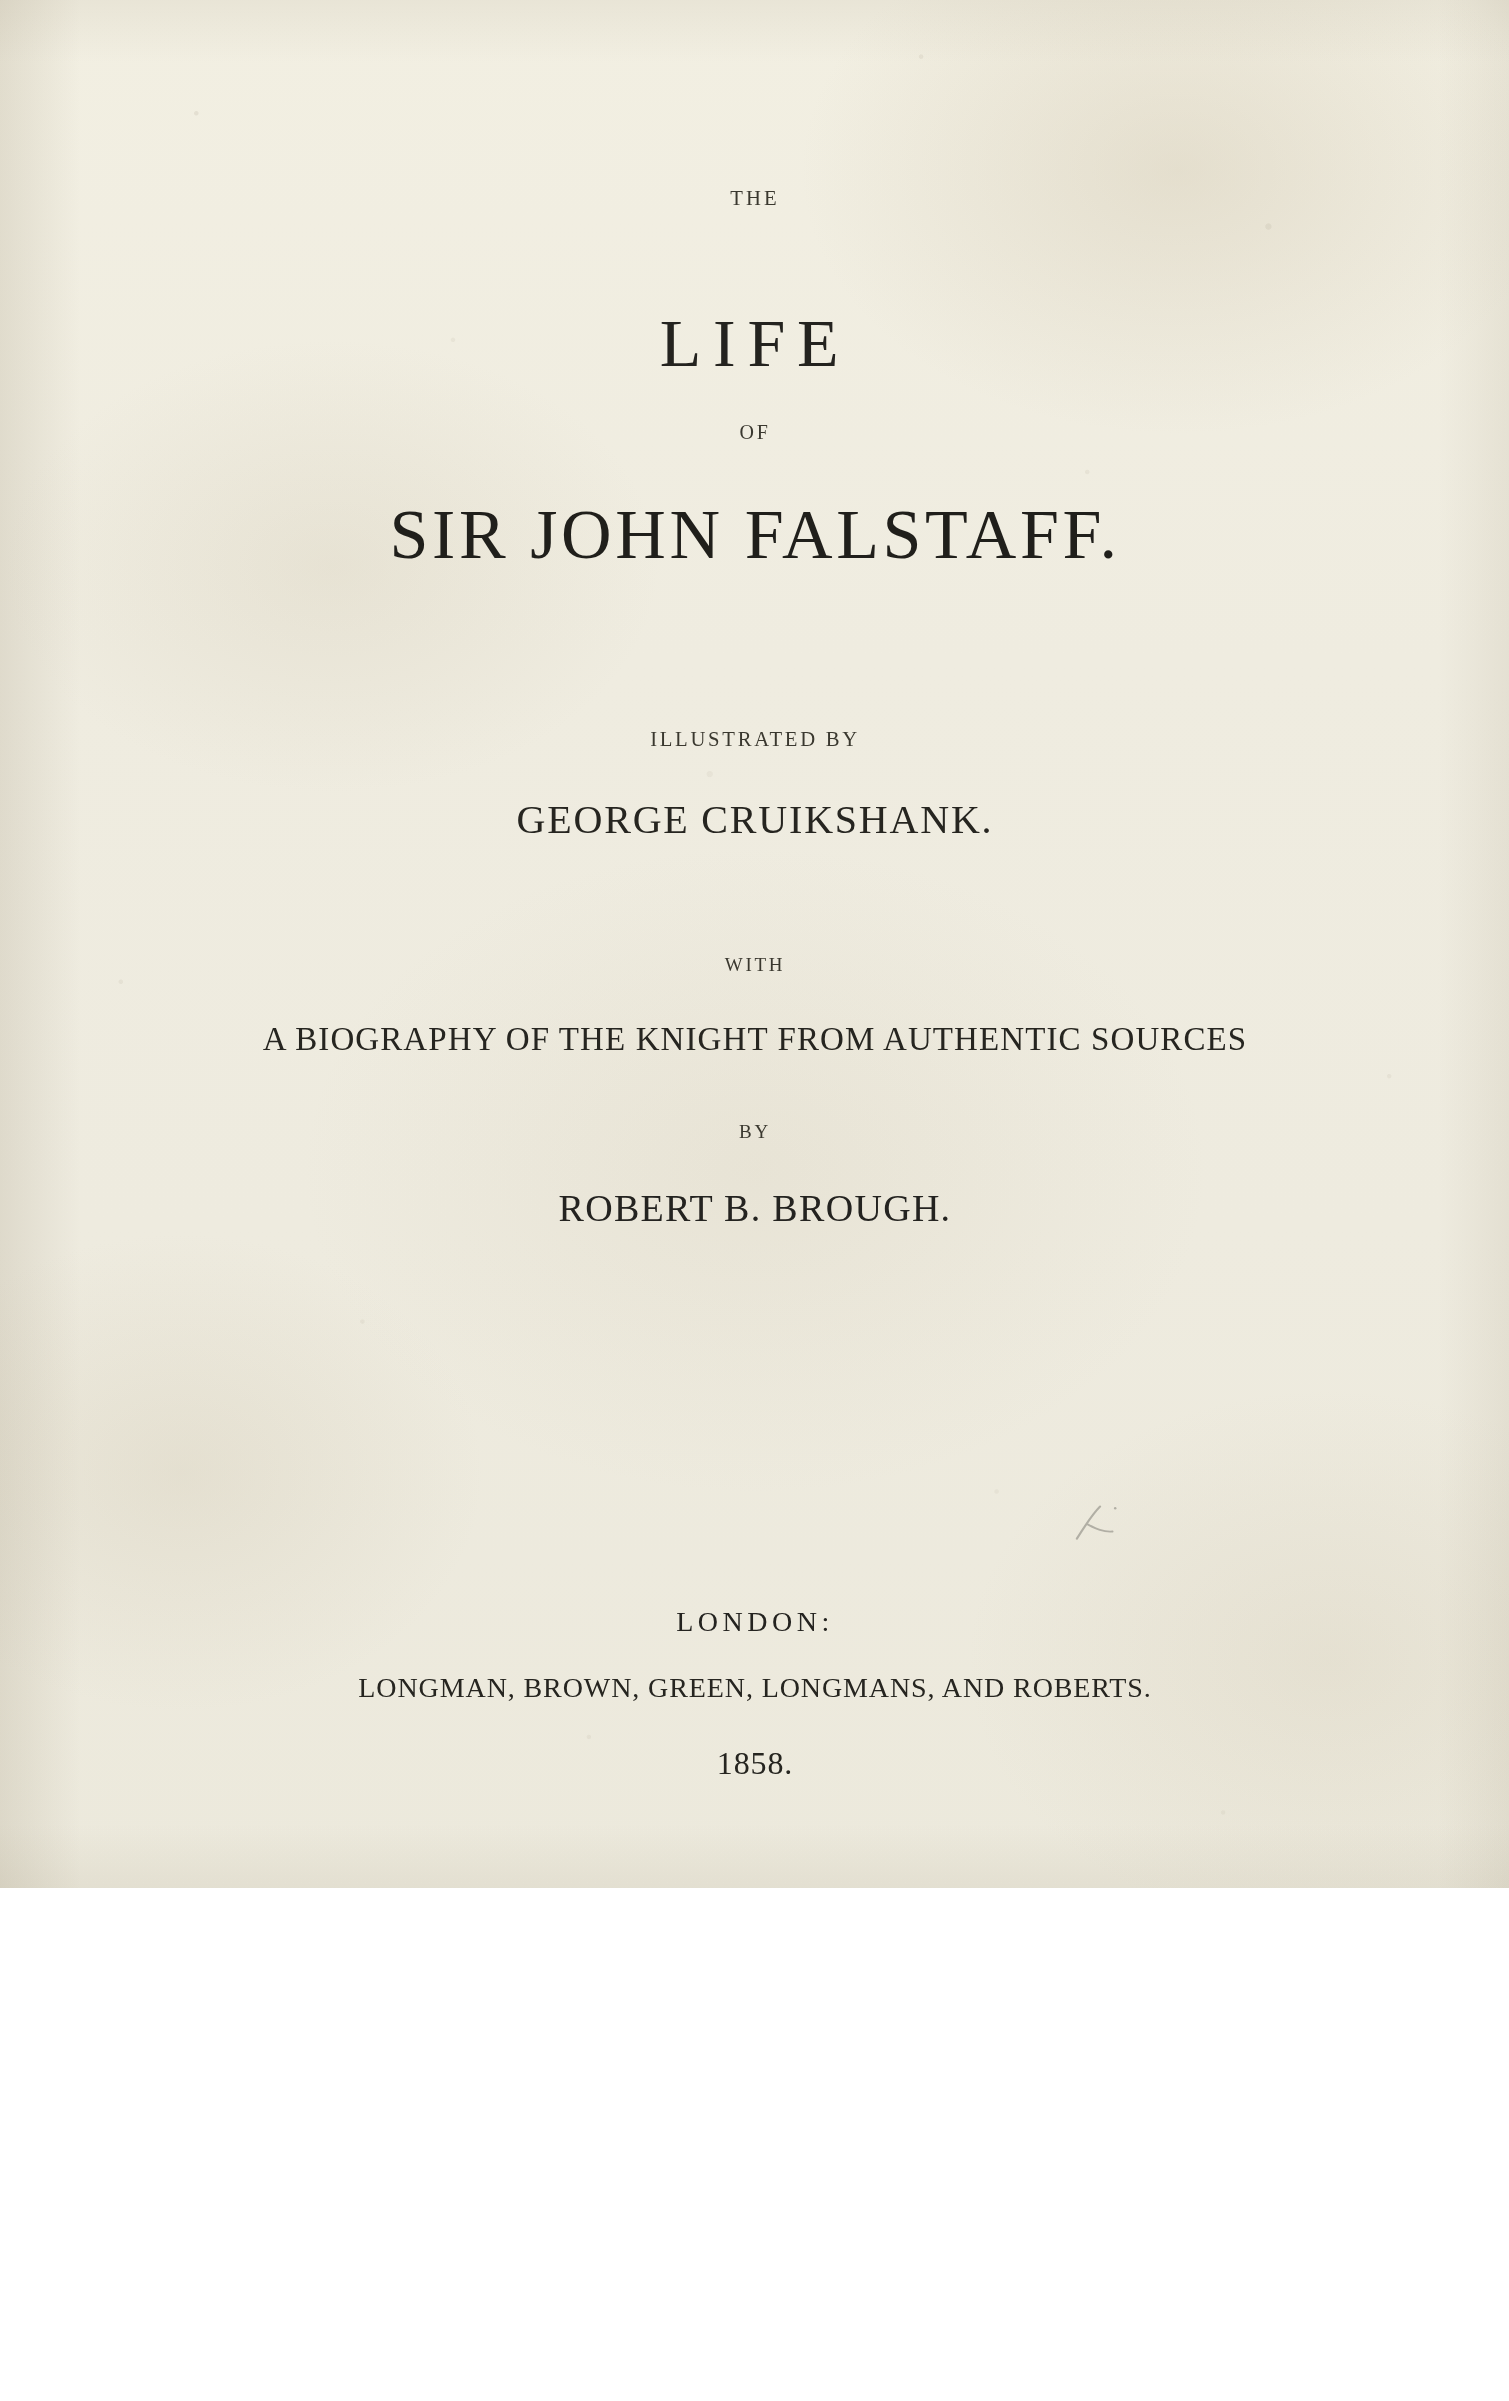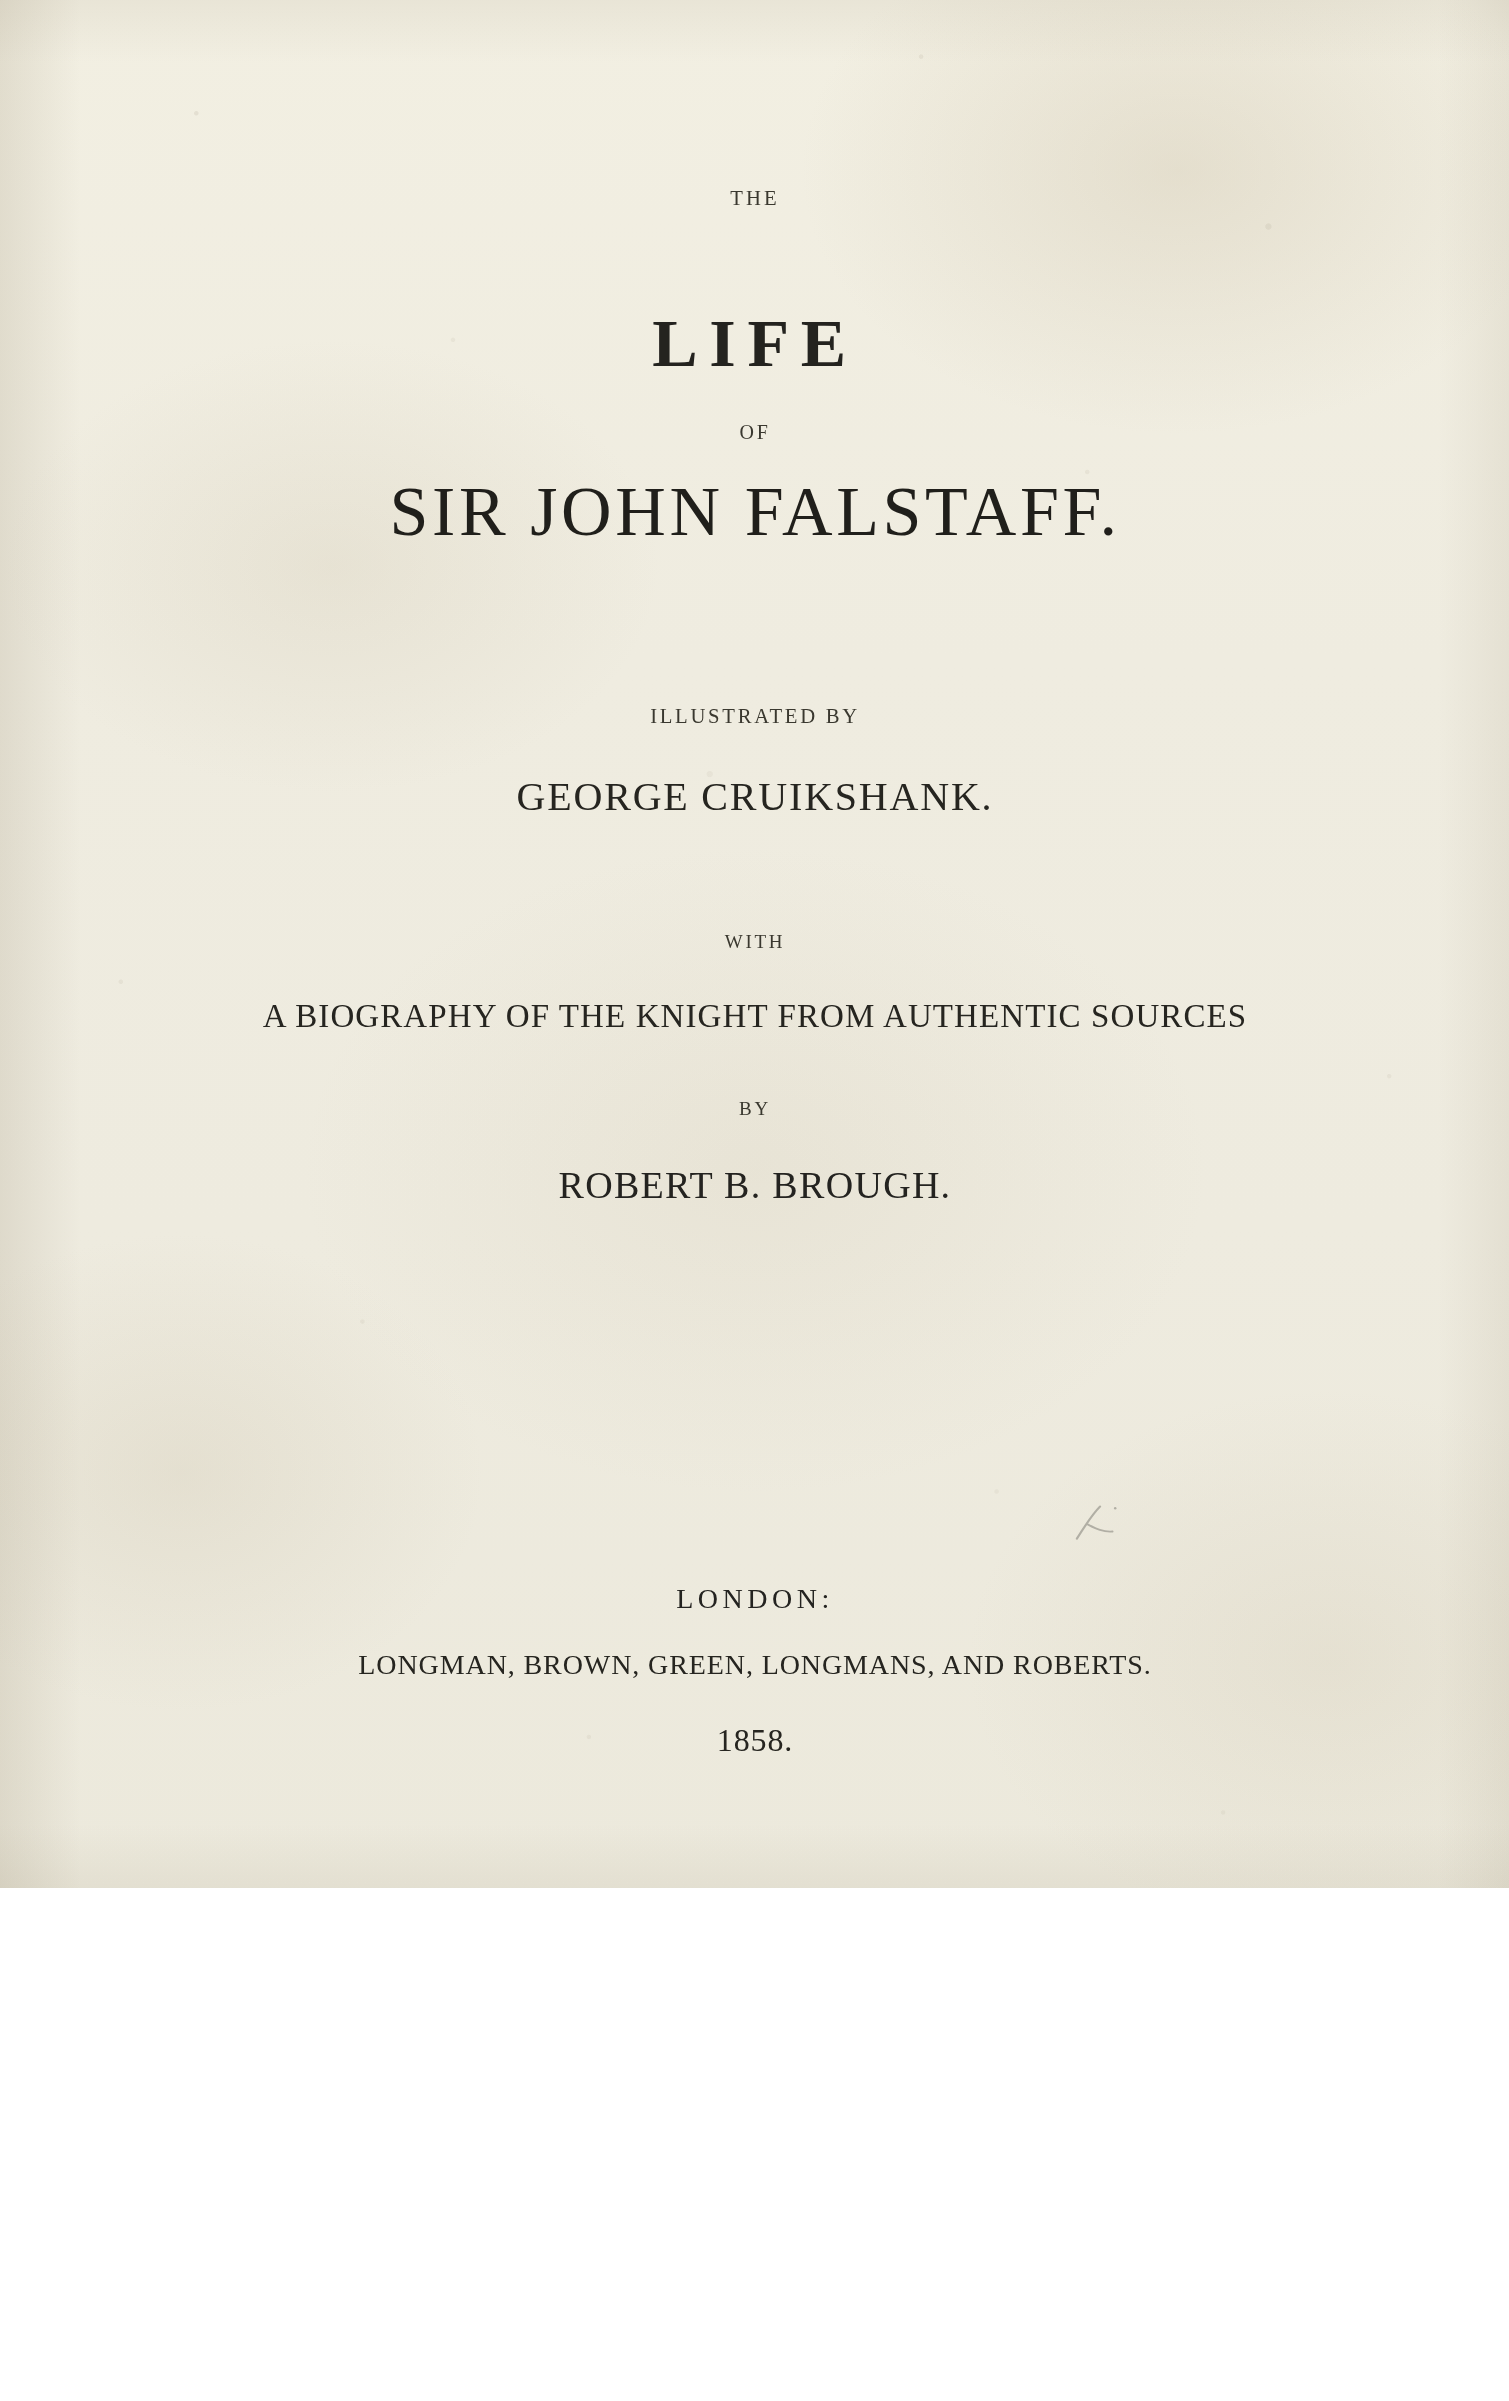--- a/index.html
+++ b/index.html
@@ -61,23 +61,23 @@
   .line {
     text-align: center;
     white-space: nowrap;
   }
   .small-caps-label {
     font-size: 20px;
     letter-spacing: 2.7px;
     color: #3a382f;
   }
   .t-the      { margin-top: 187px; font-size: 20.7px; letter-spacing: 3.1px; }
-  .t-life     { margin-top: 94px; font-size: 68px; letter-spacing: 11.7px; color: #24231f; font-weight: bold; }
+  .t-life     { margin-top: 94px; font-size: 68px; letter-spacing: 11.7px; color: #24231f; }
   .t-of       { margin-top: 38px;  font-size: 20px; letter-spacing: 2.7px; }
-  .t-title    { margin-top: 28px;  font-size: 70px; letter-spacing: 3.6px; color: #201f1b; }
+  .t-title    { margin-top: 51px;  font-size: 70px; letter-spacing: 3.6px; color: #201f1b; }
   .t-illus    { margin-top: 153px; font-size: 20.7px; letter-spacing: 2.7px; }
   .t-artist   { margin-top: 45px;  font-size: 40px; letter-spacing: 1.8px; color: #262520; }
   .t-with     { margin-top: 111px; font-size: 19px; letter-spacing: 2.7px; }
   .t-subtitle { margin-top: 45px;  font-size: 33px; letter-spacing: 1.1px; color: #262520; }
   .t-by       { margin-top: 63px;  font-size: 19px; letter-spacing: 2.7px; }
   .t-author   { margin-top: 43px;  font-size: 38px; letter-spacing: 1.3px; color: #242320; }
   .t-city     { margin-top: 376px; font-size: 28px; letter-spacing: 4.5px; color: #242320; }
   .t-pub      { margin-top: 34px;  font-size: 28px; letter-spacing: 0.9px; color: #262520; }
   .t-year     { margin-top: 41px;  font-size: 32px; letter-spacing: 0.9px; color: #262520; }
 

